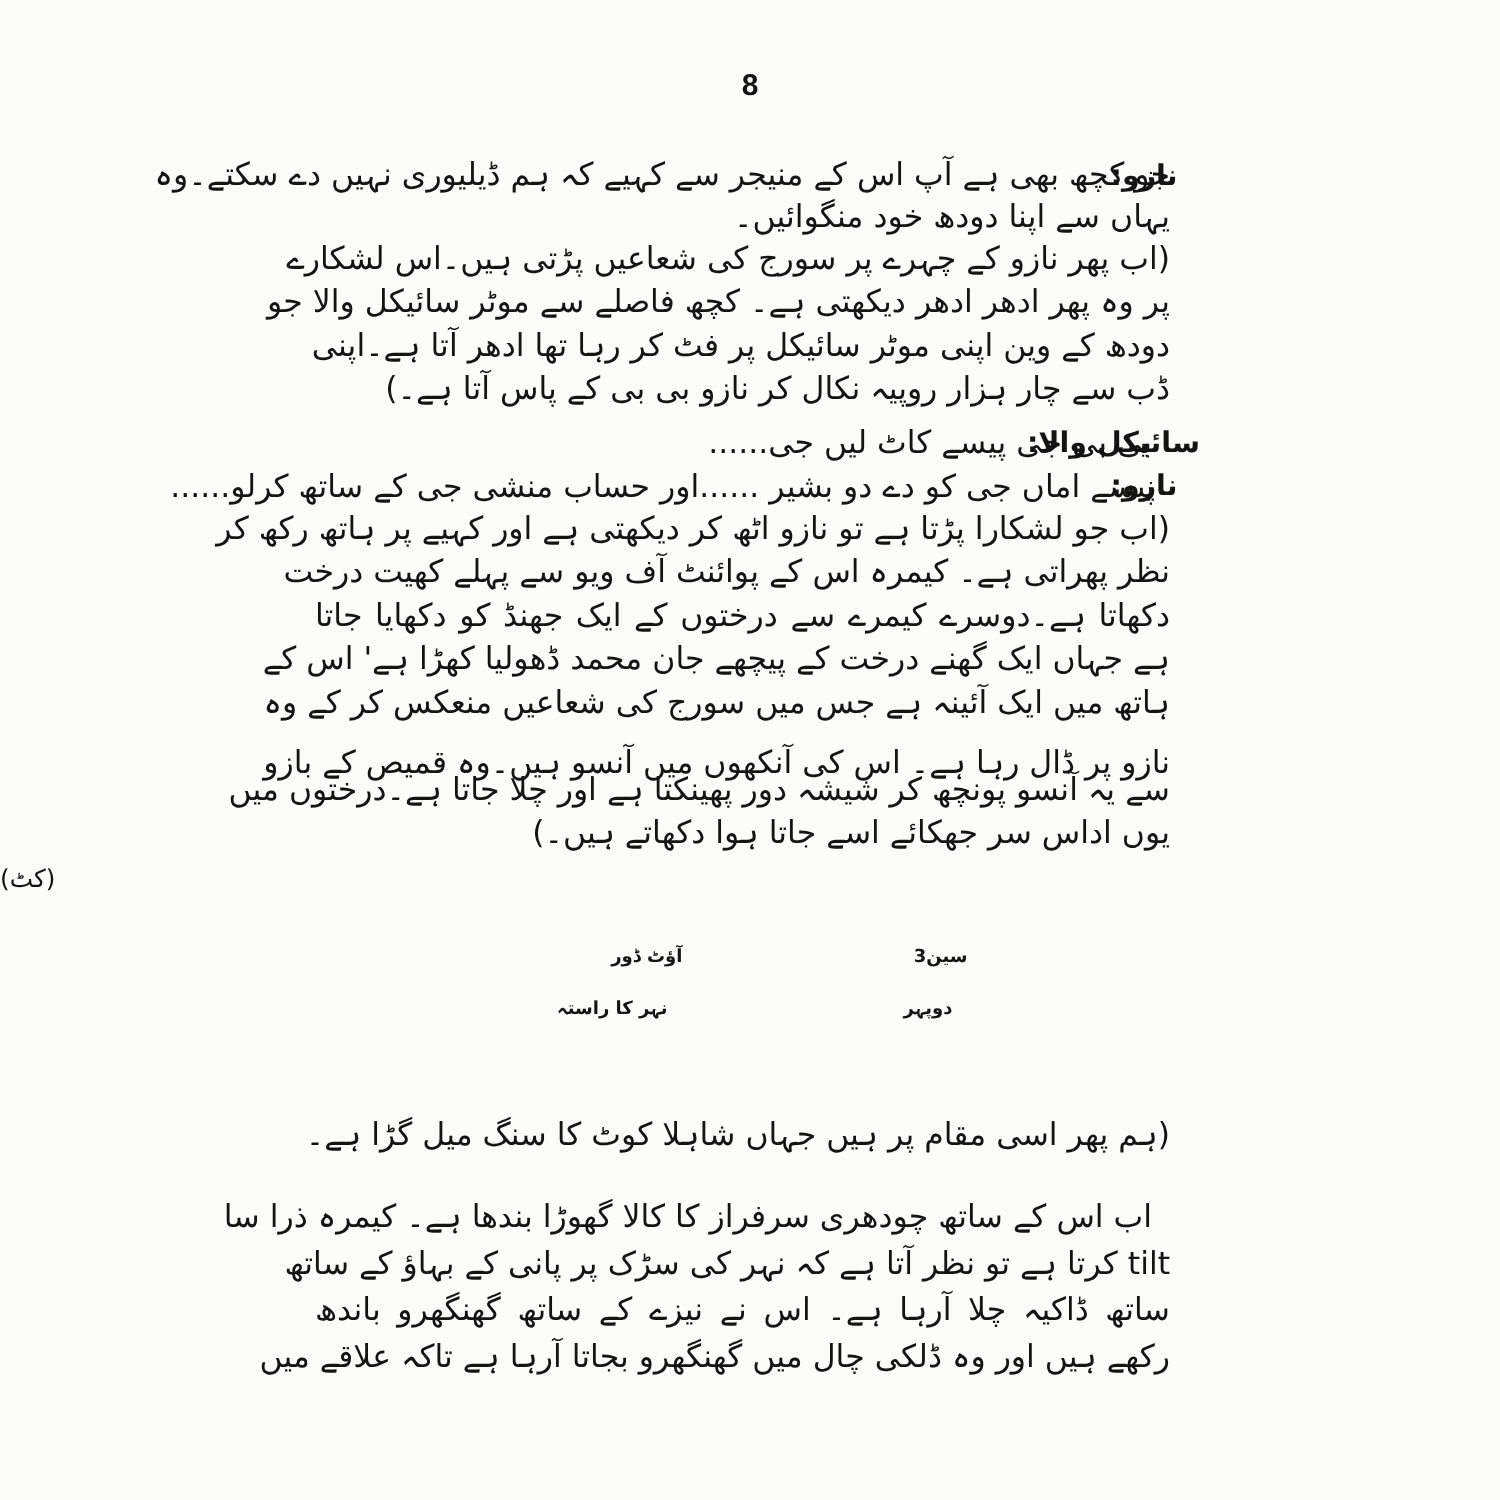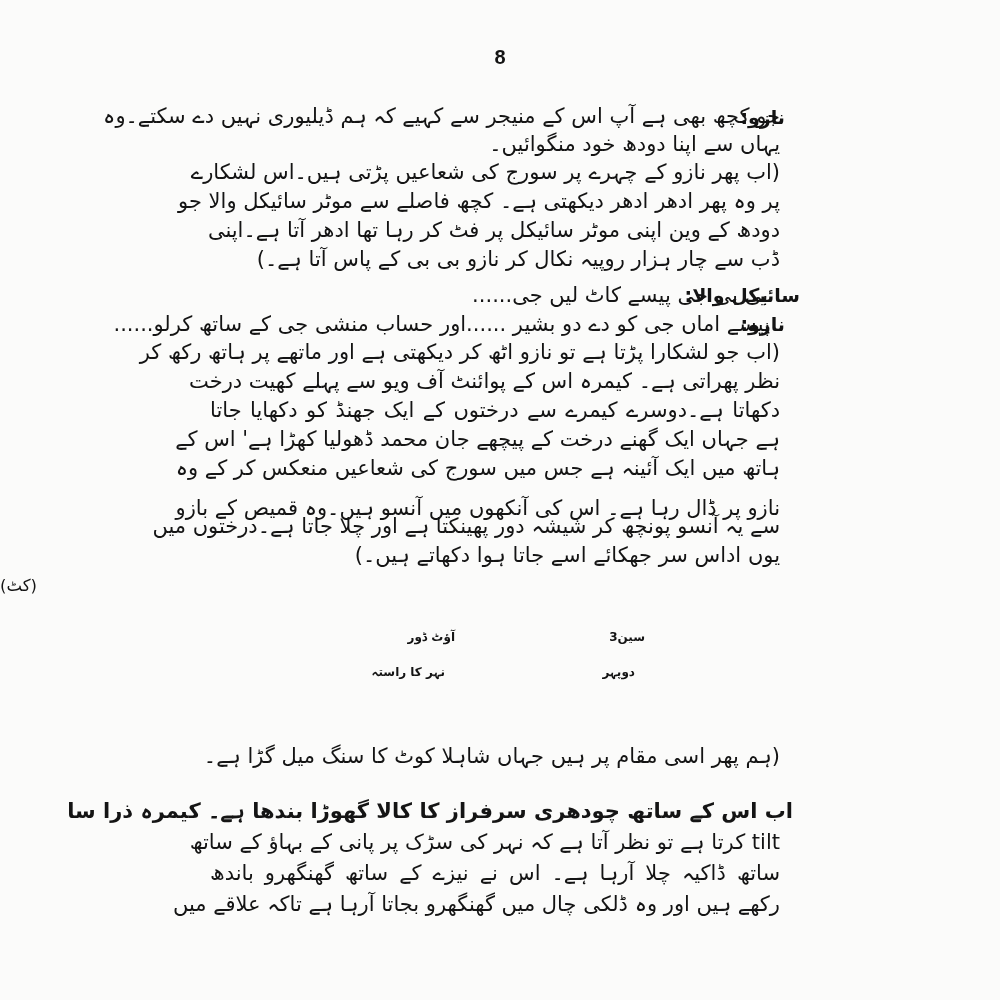--- a/index.html
+++ b/index.html
@@ -45,33 +45,33 @@
 <div class="line body-block" style="top:189px; right:220px; width:570px;">پر وہ پھر ادھر ادھر دیکھتی ہے۔ کچھ فاصلے سے موٹر سائیکل والا جو</div>
 <div class="line body-block" style="top:218px; right:220px; width:570px;">دودھ کے وین اپنی موٹر سائیکل پر فٹ کر رہا تھا ادھر آتا ہے۔اپنی</div>
 <div class="line body-block last" style="top:247px; right:220px; width:570px;">ڈب سے چار ہزار روپیہ نکال کر نازو بی بی کے پاس آتا ہے۔)</div>
 
 <div class="speaker" style="top:283px; right:200px;">سائیکل والا:</div>
 <div class="line last" style="top:283px; right:232px;">بی بی جی پیسے کاٹ لیں جی......</div>
 
 <div class="speaker" style="top:312px; right:215px;">نازو:</div>
 <div class="line last" style="top:312px; right:230px;">پیسے اماں جی کو دے دو بشیر ......اور حساب منشی جی کے ساتھ کرلو......</div>
 
-<div class="line body-block" style="top:340px; right:220px; width:570px;">(اب جو لشکارا پڑتا ہے تو نازو اٹھ کر دیکھتی ہے اور ماتھے پر ہاتھ رکھ کر</div>
+<div class="line body-block" style="top:340px; right:220px; width:570px;">(اب جو لشکارا پڑتا ہے تو نازو اٹھ کر دیکھتی ہے اور کہیے پر ہاتھ رکھ کر</div>
 <div class="line body-block" style="top:369px; right:220px; width:570px;">نظر پھراتی ہے۔ کیمرہ اس کے پوائنٹ آف ویو سے پہلے کھیت درخت</div>
 <div class="line body-block" style="top:398px; right:220px; width:570px;">دکھاتا ہے۔دوسرے کیمرے سے درختوں کے ایک جھنڈ کو دکھایا جاتا</div>
 <div class="line body-block" style="top:427px; right:220px; width:570px;">ہے جہاں ایک گھنے درخت کے پیچھے جان محمد ڈھولیا کھڑا ہے' اس کے</div>
 <div class="line body-block" style="top:456px; right:220px; width:570px;">ہاتھ میں ایک آئینہ ہے جس میں سورج کی شعاعیں منعکس کر کے وہ</div>
 <div class="line body-block" style="top:496px; right:220px; width:570px;">نازو پر ڈال رہا ہے۔ اس کی آنکھوں میں آنسو ہیں۔وہ قمیص کے بازو</div>
 <div class="line body-block" style="top:514px; right:220px; width:570px;">سے یہ آنسو پونچھ کر شیشہ دور پھینکتا ہے اور چلا جاتا ہے۔درختوں میں</div>
 <div class="line body-block last" style="top:543px; right:220px; width:570px;">یوں اداس سر جھکائے اسے جاتا ہوا دکھاتے ہیں۔)</div>
 
 <div class="cut" style="top:576px;">(کٹ)</div>
 
 <div class="slug" style="top:630px; right:355px;">سین3</div>
 <div class="slug" style="top:630px; right:545px;">آؤٹ ڈور</div>
 <div class="slug" style="top:665px; right:365px;">دوپہر</div>
 <div class="slug" style="top:665px; right:555px;">نہر کا راستہ</div>
 
 <div class="line last" style="top:744px; right:220px;">(ہم پھر اسی مقام پر ہیں جہاں شاہلا کوٹ کا سنگ میل گڑا ہے۔</div>
-<div class="line body-block" style="top:799px; right:207px; width:570px;font-weight:bold;">اب اس کے ساتھ چودھری سرفراز کا کالا گھوڑا بندھا ہے۔ کیمرہ ذرا سا</div>
+<div class="line body-block" style="top:799px; right:232px; width:570px;">اب اس کے ساتھ چودھری سرفراز کا کالا گھوڑا بندھا ہے۔ کیمرہ ذرا سا</div>
 <div class="line body-block" style="top:830px; right:220px; width:570px;">tilt کرتا ہے تو نظر آتا ہے کہ نہر کی سڑک پر پانی کے بہاؤ کے ساتھ</div>
 <div class="line body-block" style="top:861px; right:220px; width:570px;margin-left:42px;">ساتھ ڈاکیہ چلا آرہا ہے۔ اس نے نیزے کے ساتھ گھنگھرو باندھ</div>
 <div class="line body-block" style="top:892px; right:220px; width:570px;">رکھے ہیں اور وہ ڈلکی چال میں گھنگھرو بجاتا آرہا ہے تاکہ علاقے میں</div>
 
 </body></html>

